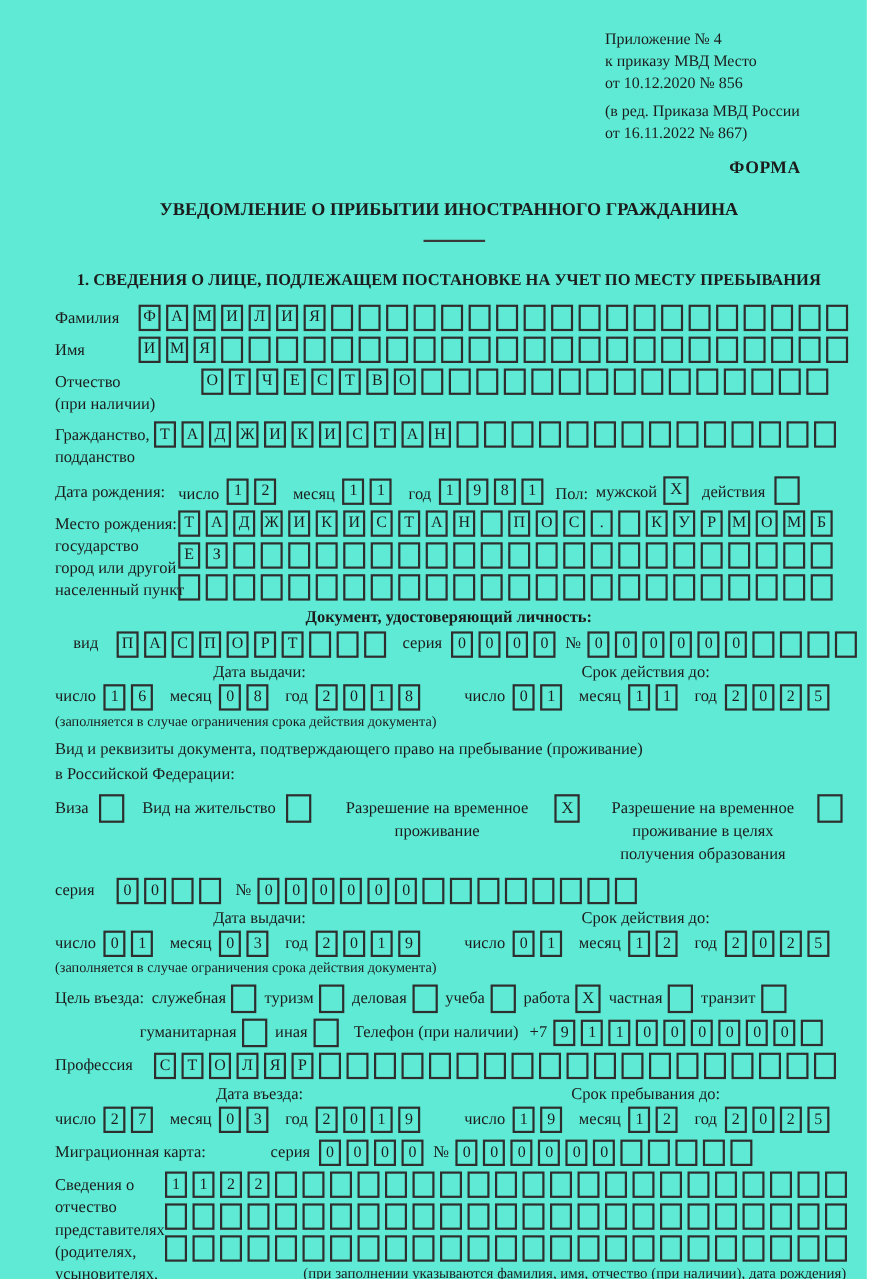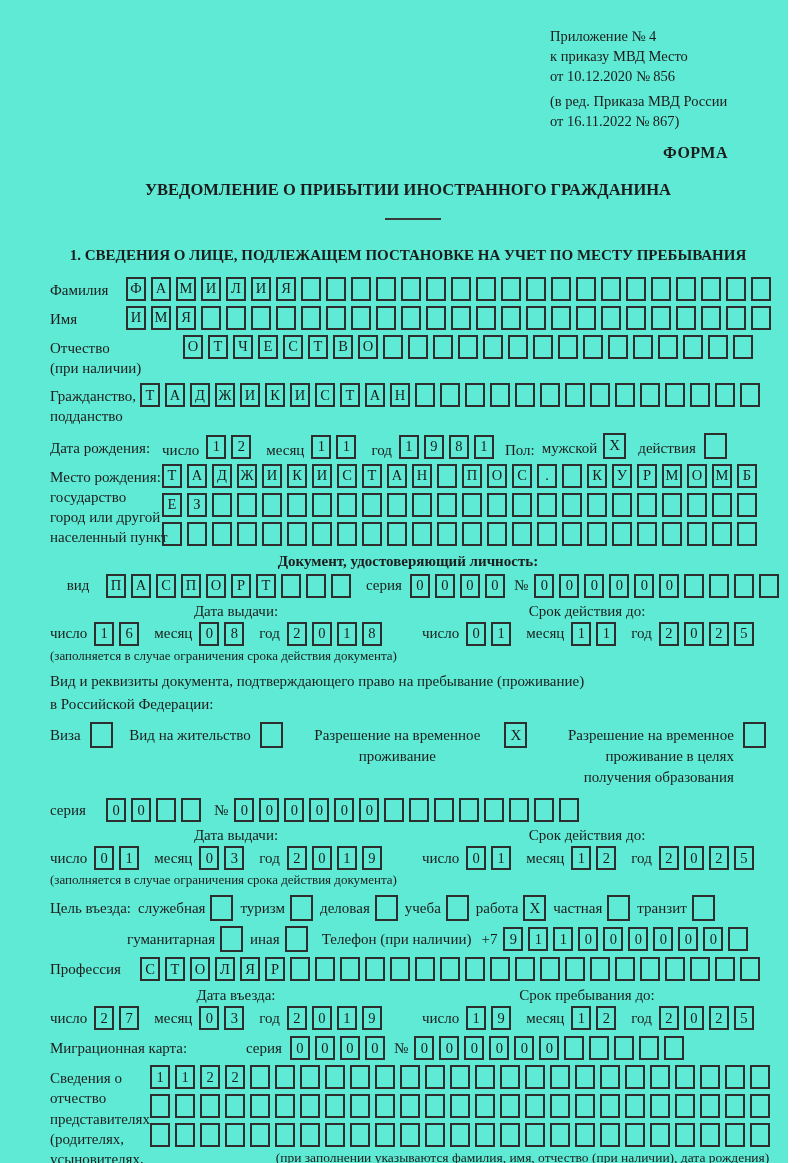--- a/index.html
+++ b/index.html
@@ -49,21 +49,21 @@
   .dg-label { font-size:15px; margin-right:7px; margin-left:10px; flex:none; }
   .dg-label.first { margin-left:0; }
   .note { font-size:13px; margin-bottom:7px; margin-top:1px; }
   
   .para { font-size:15px; line-height:1.45; margin-bottom:2px; }
   
   .res-row { display:flex; justify-content:space-between; align-items:flex-start; margin:6px 0 10px 0; }
   .res-opt { display:flex; align-items:flex-start; flex:none; }
   .opt-label { font-size:15px; line-height:1.4; padding-top:3px; margin-right:9px; }
   .w196 { width:196px; text-align:center; white-space:normal; }
-  .w190 { width:190px; text-align:right; white-space:normal; }
+  .w190 { width:190px; text-align:center; white-space:normal; }
   
   .opts { display:flex; align-items:center; flex:none; }
   .opt { display:flex; align-items:center; margin-left:7px; }
   .opt .opt-label { padding-top:0; margin-right:5px; }
   .indent70 { margin-left:70px; }
   .ml14 { margin-left:14px; } .ml10 { margin-left:10px; } .mr8 { margin-right:8px; } .mr6 { margin-right:6px; }
   .center-bold { text-align:center; font-weight:bold; font-size:15px; margin:2px 0 4px 0; }
   .reps-note { font-size:13.5px; margin-left:120px; margin-top:3px; text-align:center; }
 </style>
 </head>

